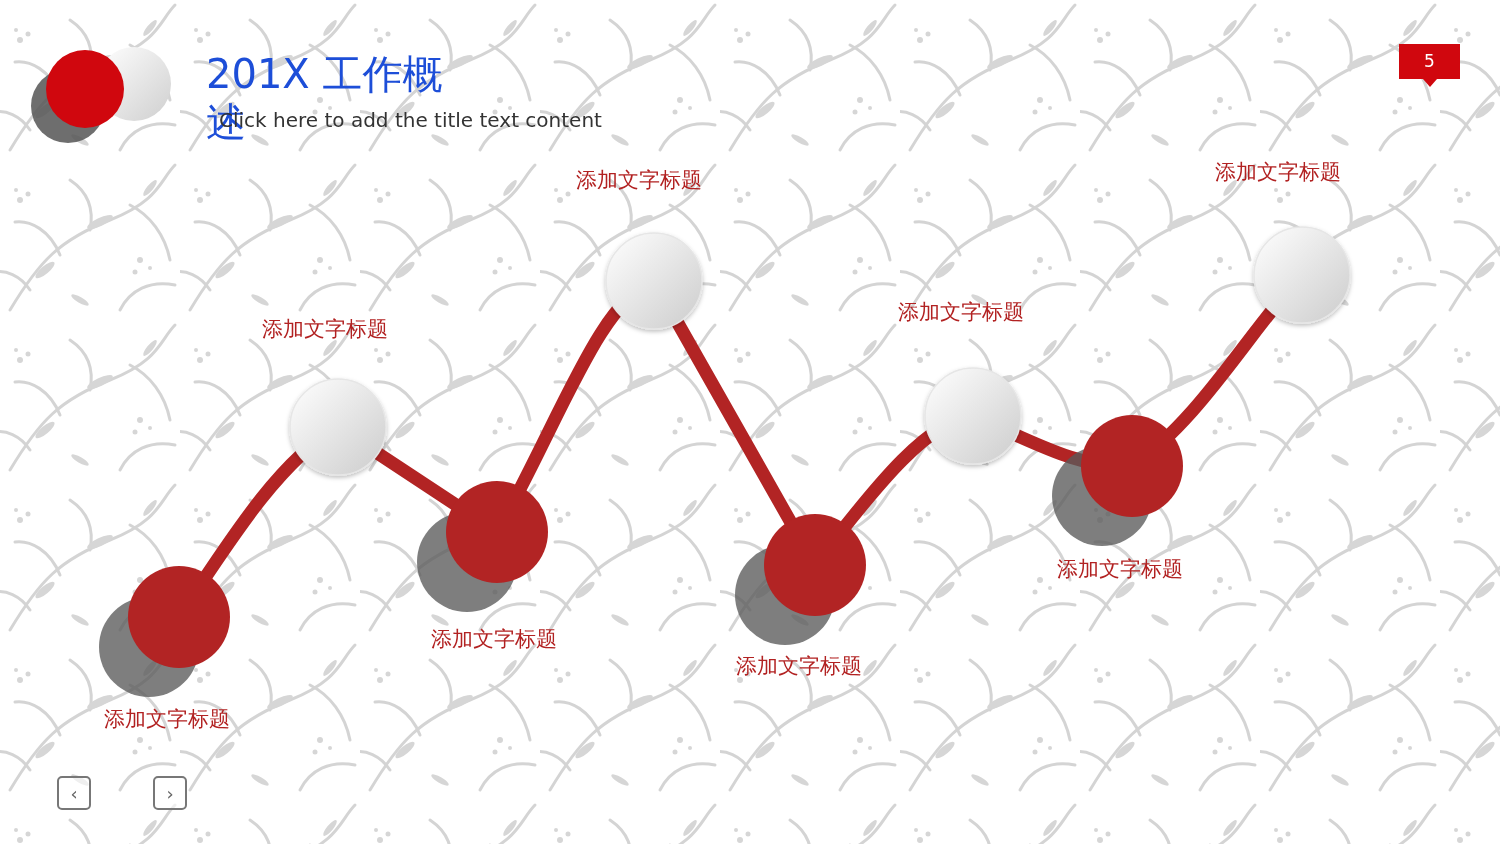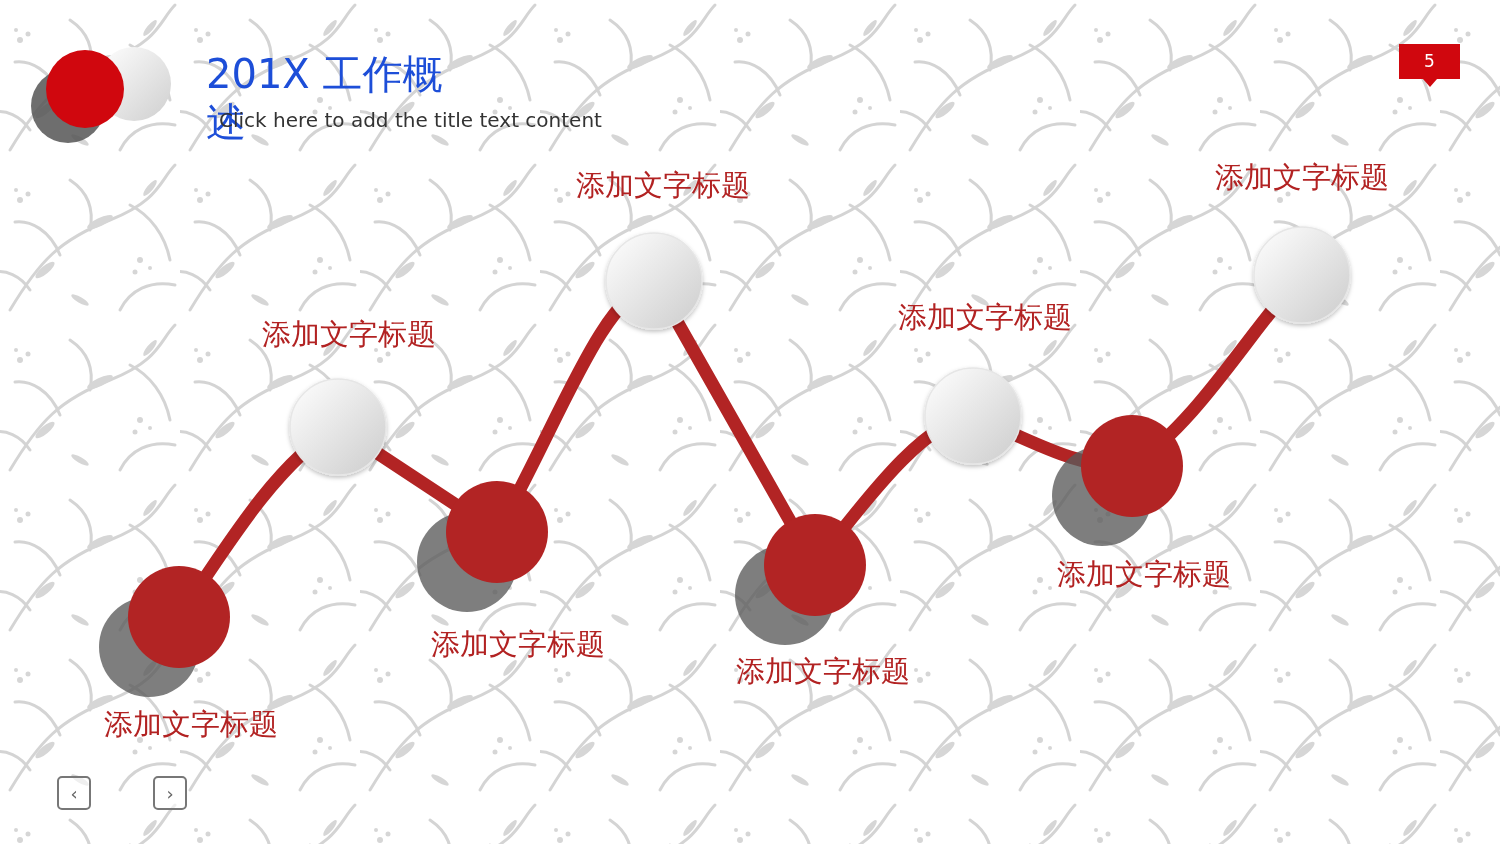--- a/index.html
+++ b/index.html
@@ -4,21 +4,21 @@
 <style>
   html, body { margin:0; padding:0; }
   body { width:1500px; height:844px; overflow:hidden; position:relative; background:#ffffff; font-family:"DejaVu Sans", sans-serif; }
   .bg { position:absolute; inset:0; }
   .logo { position:absolute; left:28px; top:44px; width:150px; height:105px; }
   .title { position:absolute; left:206px; top:50px; font-size:40px; color:#1d4ed8; line-height:48px; width:260px; }
   .subtitle { position:absolute; left:199px; top:108px; font-size:20px; color:#333; white-space:nowrap;margin-left:20px; }
   .page-badge { position:absolute; left:1399px; top:44px; width:61px; height:35px; background:#d0070e; color:#fff; font-size:17px; text-align:center; line-height:34px; }
   .page-badge::after { content:""; position:absolute; left:24px; bottom:-8px; border-left:7px solid transparent; border-right:7px solid transparent; border-top:8px solid #d0070e; }
   .chart { position:absolute; left:0; top:0; }
-  .label { position:absolute; font-size:29px; color:#b22222; white-space:nowrap; }
+  .label { position:absolute; font-size:21px; color:#b22222; white-space:nowrap; }
   .nav-btn { position:absolute; top:776px; width:34px; height:34px; border:2px solid #777; border-radius:5px; box-sizing:border-box; background:rgba(255,255,255,0.6); display:flex; align-items:center; justify-content:center; color:#666; font-size:18px; cursor:pointer; }
 </style>
 </head>
 <body>
 
 <svg class="bg" width="1500" height="844" viewBox="0 0 1500 844">
   <defs>
     <pattern id="flor" width="180" height="160" patternUnits="userSpaceOnUse">
       <g fill="none" stroke="#d4d4d4" stroke-width="3" stroke-linecap="round">
         <path d="M10 150 C40 100 60 80 110 60 S160 20 175 5"></path>

